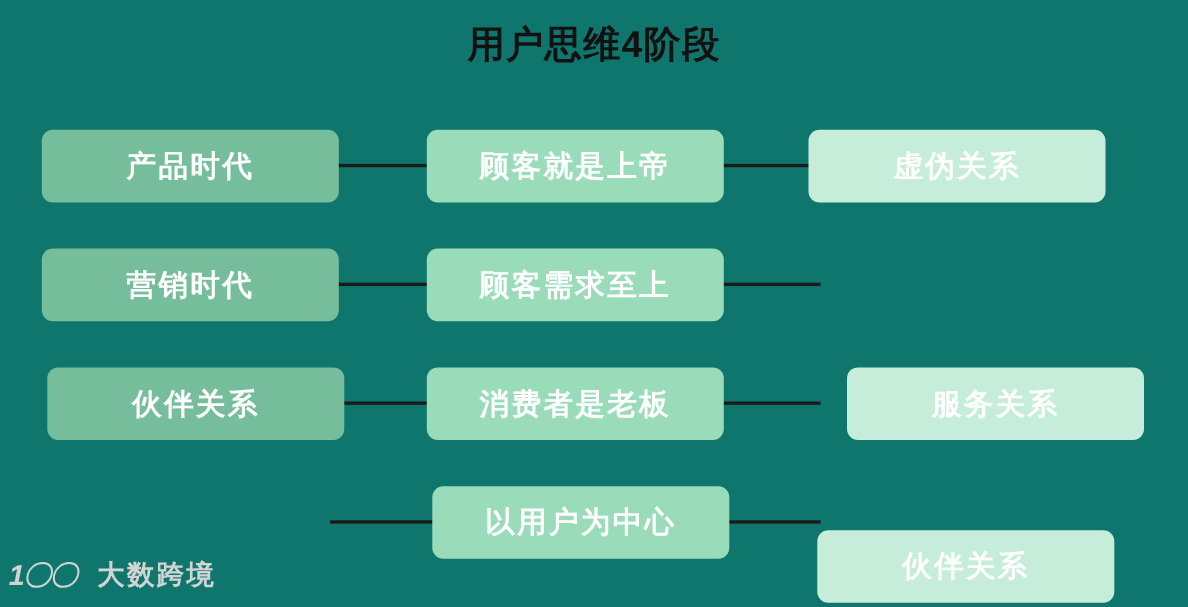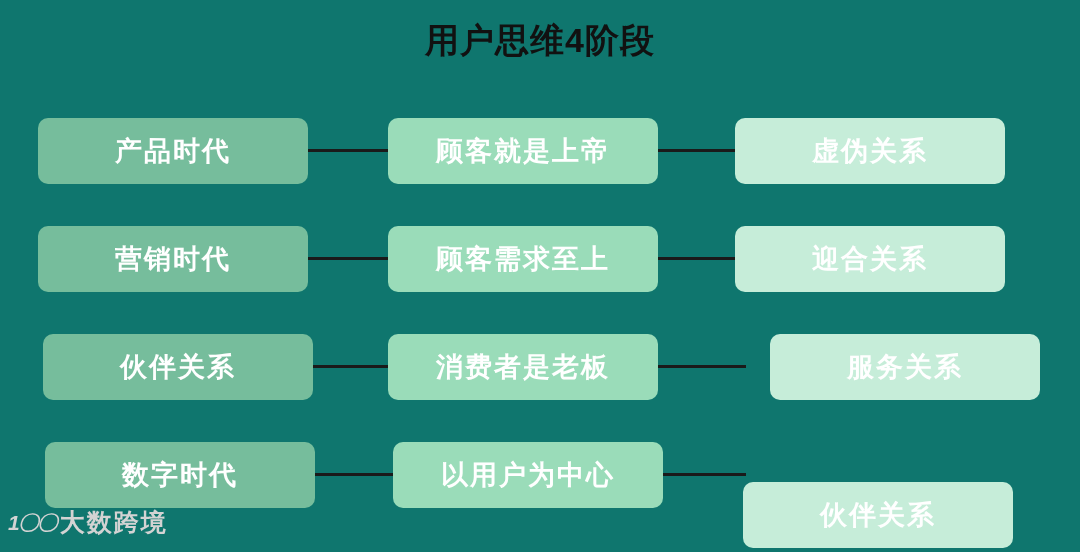--- a/index.html
+++ b/index.html
@@ -77,25 +77,25 @@
   .watermark {
     position: absolute;
     left: 8px;
     top: 506px;
     display: flex;
     align-items: center;
     color: #d3d3d3;
     user-select: none;
   }
   .wm-logo {
-    font-size: 21px;
+    font-size: 26px;
     font-weight: 700;
     font-style: italic;
     letter-spacing: -2px;
-    margin-right: 4px;
+    margin-right: 20px;
     line-height: 1;
   }
   .wm-text {
     font-size: 25px;
     font-weight: 700;
     letter-spacing: 2px;
   }
 </style>
 </head>
 <body>
@@ -112,35 +112,33 @@
       <div class="box box-stage">产品时代</div>
       <div class="box box-principle">顾客就是上帝</div>
       <div class="box box-relationship">虚伪关系</div>
     </div>
 
     <div class="row">
       <div class="connector c1"></div>
       <div class="connector c2"></div>
       <div class="box box-stage">营销时代</div>
       <div class="box box-principle">顾客需求至上</div>
-      <div class="box box-relationship">迎合关系</div>
     </div>
 
     <div class="row">
       <div class="connector c1"></div>
       <div class="connector c2"></div>
       <div class="box box-stage">伙伴关系</div>
       <div class="box box-principle">消费者是老板</div>
       <div class="box box-relationship">服务关系</div>
     </div>
 
     <div class="row">
       <div class="connector c1"></div>
       <div class="connector c2"></div>
-      <div class="box box-stage">数字时代</div>
       <div class="box box-principle">以用户为中心</div>
       <div class="box box-relationship">伙伴关系</div>
     </div>
 
   </div>
 
   <div class="watermark">
     <span class="wm-logo">1〇〇</span>
     <span class="wm-text">大数跨境</span>
   </div>

